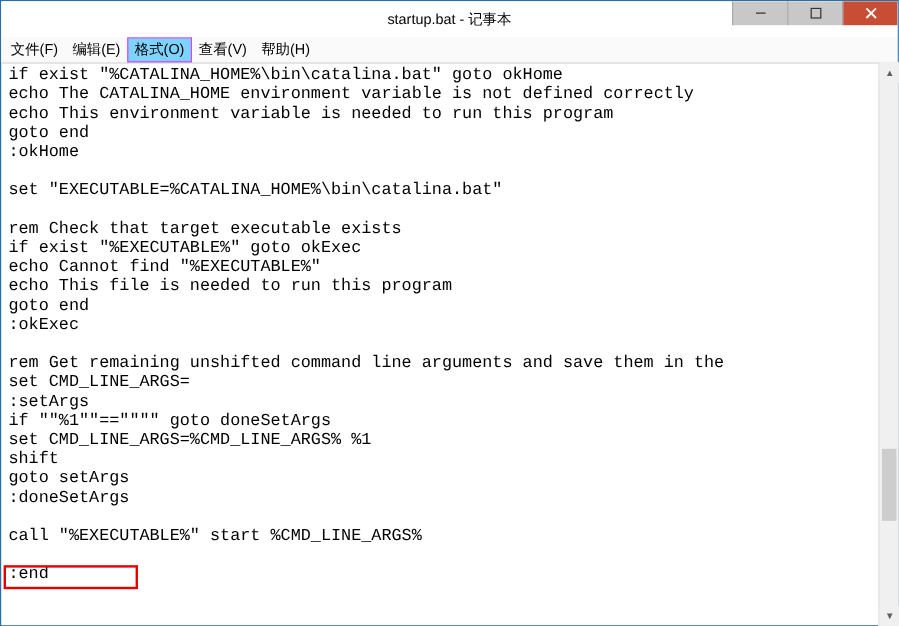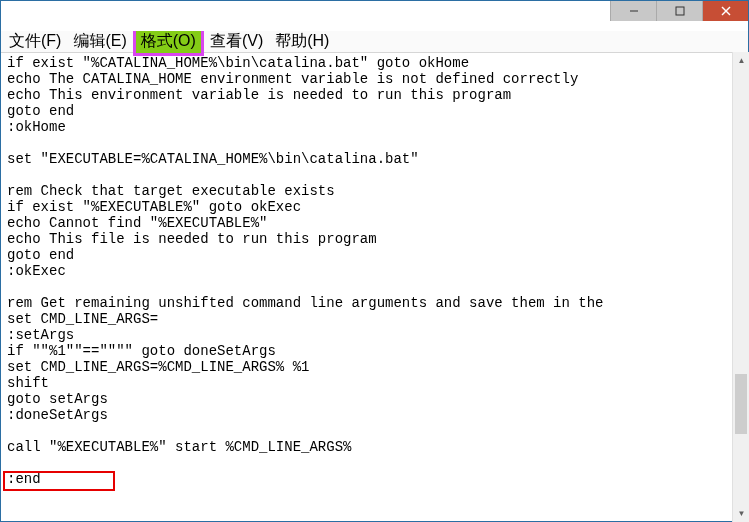--- a/index.html
+++ b/index.html
@@ -4,33 +4,34 @@
 <style>
   * { margin: 0; padding: 0; box-sizing: border-box; }
   body { font-family: "Microsoft YaHei", Tahoma, sans-serif; font-size: 12px; background: #fff; width: 749px; height: 522px; border: 1px solid #2b6ea3; overflow: hidden; }
   .titlebar { height: 30px; background: #fff; display: flex; align-items: center; position: relative; }
   .title-text { position: absolute; left: 50%; transform: translateX(-50%); font-size: 12px; color: #000; }
   .win-controls { position: absolute; right: 0; top: 0; display: flex; height: 20px; }
   .win-btn { width: 46px; height: 20px; display: flex; align-items: center; justify-content: center; background: #c8c8c8; color: #333; font-size: 10px; border-left: 1px solid #aaa; }
   .win-btn.close { background: #c74e35; color: #fff; width: 46px; }
   .win-btn svg { display: block; }
   .menubar { height: 22px; background: #fafafa; border-bottom: 1px solid #d6d6d6; display: flex; align-items: center; padding: 0 2px; }
-  .menu-item { padding: 2px 6px; font-size: 16px; color: #000; cursor: default; }
-  .menu-item.hover { background: #84cc16; border: 3px solid #d946ef; padding: 1px 5px; }
+  .menu-item { padding: 2px 6px; font-size: 12px; color: #000; cursor: default; }
+  .menu-item.hover { background: #7dd3fc; border: 1px solid #d946ef; padding: 1px 5px; }
   .content { position: relative; font-family: Liberation Mono, monospace; font-size: 14px; line-height: 16px; padding: 2px 6px; white-space: pre; color: #000; height: calc(100% - 52px); overflow: hidden; }
   .scrollbar-v { position: absolute; right: 0; top: 52px; bottom: 0; width: 17px; background: #f0f0f0; border-left: 1px solid #e0e0e0; }
   .scroll-arrow { width: 17px; height: 17px; background: #f0f0f0; display: flex; align-items: center; justify-content: center; color: #606060; font-size: 8px; }
   .scroll-track { height: calc(100% - 34px); position: relative; }
   .scroll-thumb { position: absolute; left: 2px; right: 2px; top: 70%; height: 60px; background: #cdcdcd; }
   .highlight-box { position: absolute; border: 2px solid #e60000; pointer-events: none; }
 </style>
 </head>
 <body>
 
 <div class="titlebar">
+  <span class="title-text">startup.bat - 记事本</span>
   <div class="win-controls">
     <div class="win-btn">
       <svg width="10" height="10">
           <line x1="1" y1="5" x2="9" y2="5" stroke="#333" stroke-width="1"></line>
         </svg>
     </div>
     <div class="win-btn">
       <svg width="10" height="10">
           <rect x="1" y="1" width="8" height="8" fill="none" stroke="#333" stroke-width="1"></rect>
         </svg>

